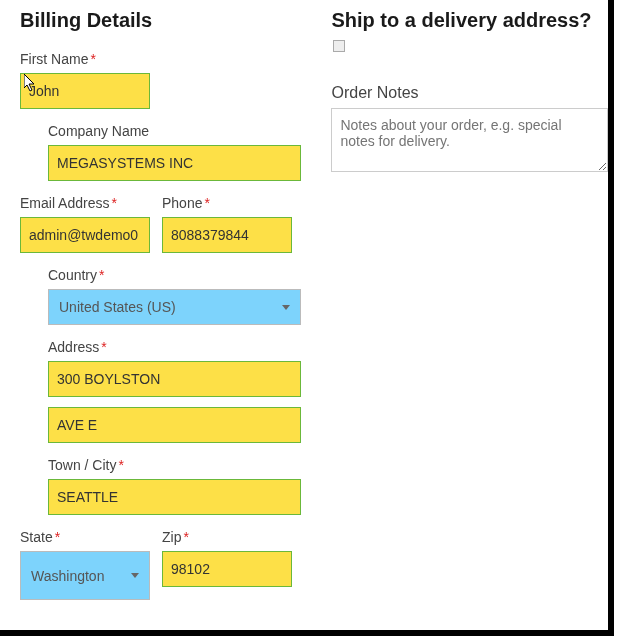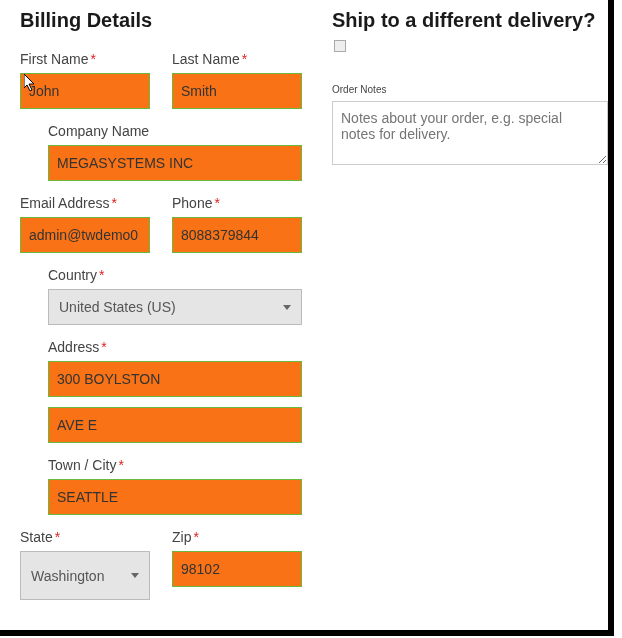--- a/index.html
+++ b/index.html
@@ -33,52 +33,52 @@
   }
   .ship-heading { display: inline; }
   .ship-check {
     display: inline-block;
     width: 12px; height: 12px;
     border: 1px solid #aaa;
     background: #eee;
     vertical-align: baseline;
     margin-left: 2px;
   }
-  .row { display: flex; gap: 22px; margin-bottom: 14px; }
+  .row { display: flex; gap: 12px; margin-bottom: 14px; }
   .field { display: flex; flex-direction: column; }
   .field.full { width: 100%; margin-left: 28px; }
   .field.half { width: 130px; }
   label {
     font-family: Arial, sans-serif;
     font-size: 14px;
     color: #444;
     margin-bottom: 6px;
   }
   .req { color: #d22; margin-left: 2px; }
   input[type=text] {
     border: 1px solid #6bb83a;
     padding: 8px 8px;
     font-family: Arial, sans-serif;
     font-size: 14px;
     color: #333;
-    background: #f97316;
+    background: #fde047;
     height: 36px;
     width: 100%;
   }
   .select {
     border: 1px solid #bbb;
     padding: 0 10px;
     height: 36px;
     display: flex;
     align-items: center;
     justify-content: space-between;
     font-family: Arial, sans-serif;
     font-size: 14px;
     color: #555;
-    background: #e5e5e5;
+    background: #7dd3fc;
     cursor: pointer;
   }
   .caret {
     width: 0; height: 0;
     border-left: 4px solid transparent;
     border-right: 4px solid transparent;
     border-top: 5px solid #666;
   }
   .addr2 { margin-top: 10px; }
   textarea {
@@ -86,21 +86,21 @@
     height: 64px;
     border: 1px solid #ccc;
     padding: 8px;
     font-family: Arial, sans-serif;
     font-size: 14px;
     color: #888;
     resize: both;
   }
   .notes-label {
     font-family: Arial, sans-serif;
-    font-size: 10px;
+    font-size: 16px;
     color: #444;
     margin-bottom: 6px;
     display: block;
     margin-top: 26px;
   }
   .cursor {
     position: absolute;
     left: 24px;
     top: 74px;
     pointer-events: none;
@@ -110,24 +110,20 @@
 <body>
 
 <div class="wrap">
   <div class="col-left">
     <h3>Billing Details</h3>
 
     <div class="row">
       <div class="field half">
         <label><span>First Name</span><span class="req">*</span></label>
         <input type="text" value="John" style="">
-      </div>
-      <div class="field half">
-        <label><span>Last Name</span><span class="req">*</span></label>
-        <input type="text" value="Smith" style="">
       </div>
     </div>
 
     <div class="row">
       <div class="field full">
         <label>Company Name</label>
         <input type="text" value="MEGASYSTEMS INC" style="">
       </div>
     </div>
 
@@ -176,21 +172,21 @@
         </div>
       </div>
       <div class="field half">
         <label><span>Zip</span><span class="req">*</span></label>
         <input type="text" value="98102" style="">
       </div>
     </div>
   </div>
 
   <div class="col-right">
-    <h3 class="ship-heading"><span>Ship to a different delivery?</span> <span class="ship-check"></span></h3>
+    <h3 class="ship-heading"><span>Ship to a delivery address?</span> <span class="ship-check"></span></h3>
     <label class="notes-label">Order Notes</label>
     <textarea placeholder="Notes about your order, e.g. special notes for delivery." style=""></textarea>
   </div>
 </div>
 
 <svg class="cursor" width="16" height="20">
   <path d="M0,0 L0,14 L3,11 L6,17 L8,16 L5,10 L10,10 Z" fill="#fff" stroke="#000" stroke-width="1"></path>
 </svg>
 
 </body></html>

